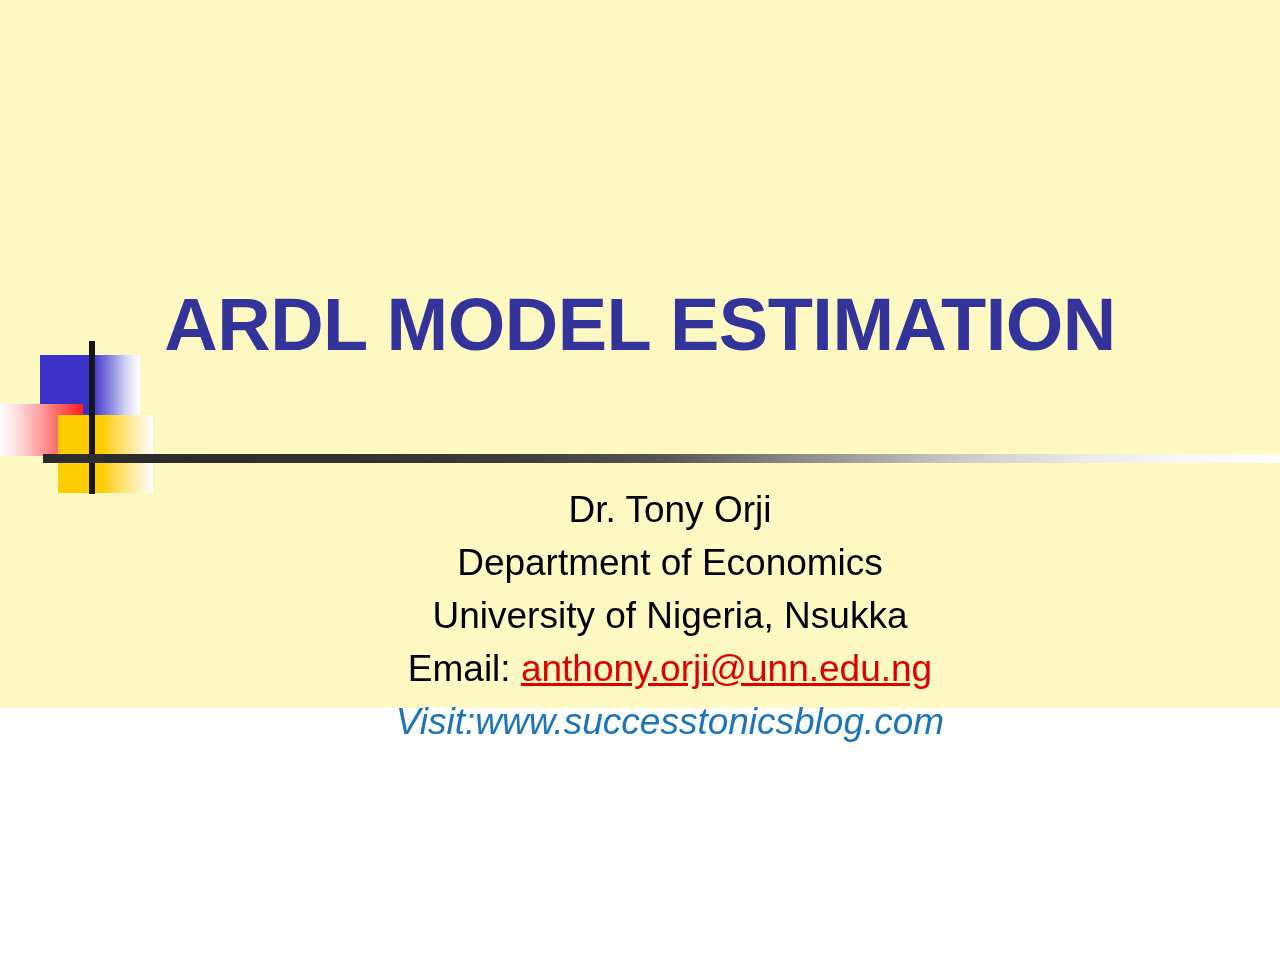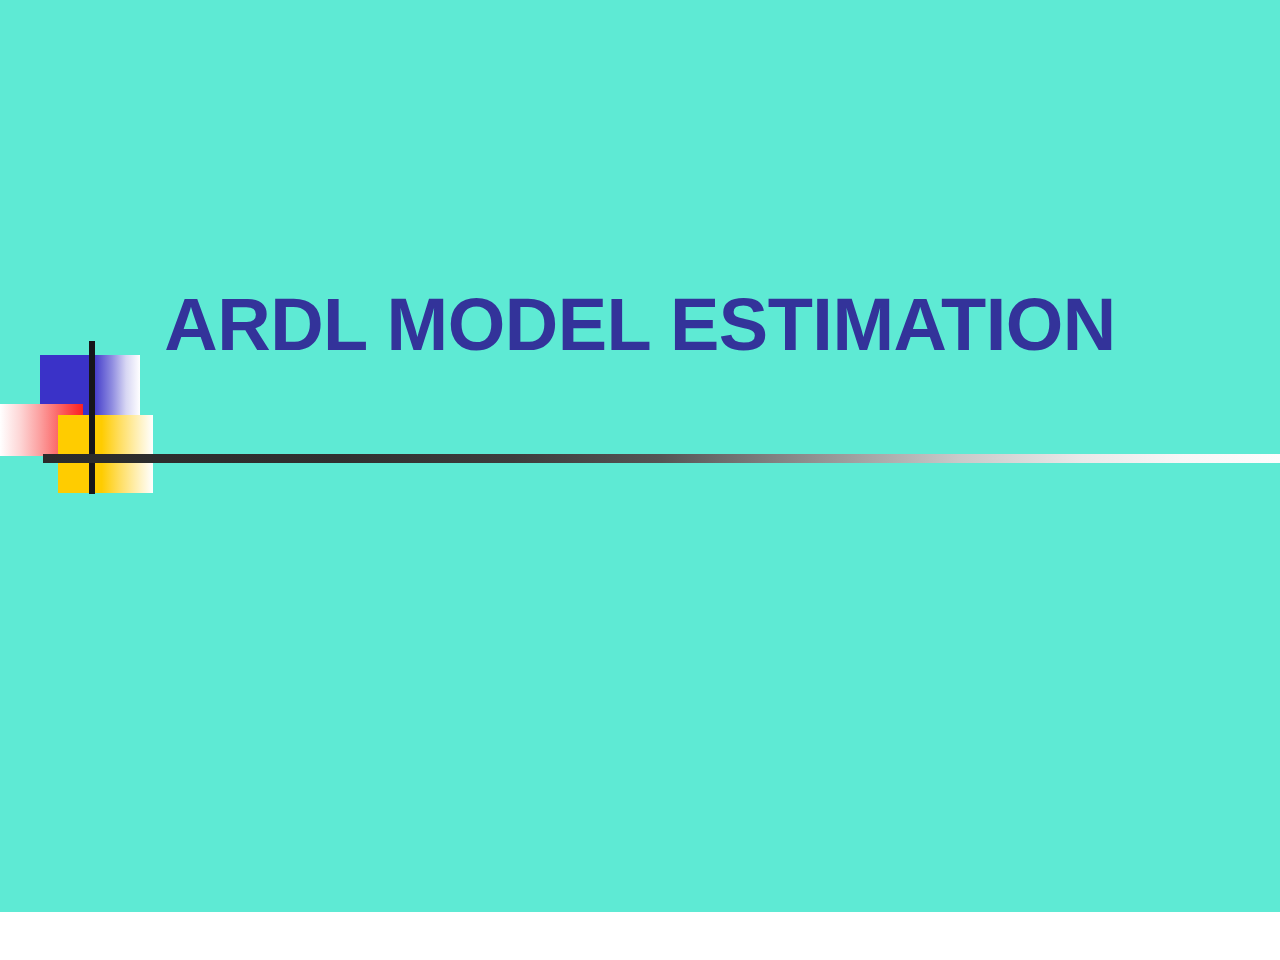--- a/index.html
+++ b/index.html
@@ -12,22 +12,22 @@
     width: 1280px;
     height: 960px;
     overflow: hidden;
     font-family: "Liberation Sans", sans-serif;
     -webkit-font-smoothing: antialiased;
   }
 
   #slide {
     position: relative;
     width: 1280px;
-    height: 912px;
-    background: #5eead4;
+    height: 708px;
+    background: #fef9c3;
     text-decoration: underline;
   }
 
   
   #slide-title {
     position: absolute;
     left: 60px;
     top: 232px;
     width: 1160px;
     text-align: center;
@@ -136,14 +136,21 @@
 
   <div id="decor">
     <div class="decor-blue"></div>
     <div class="decor-red"></div>
     <div class="decor-yellow"></div>
     <div class="decor-vbar"></div>
   </div>
 
   <div id="decor-hbar"></div>
 
+  <div id="subtitle-block">
+    <div class="line">Dr. Tony Orji</div>
+    <div class="line">Department of Economics</div>
+    <div class="line">University of Nigeria, Nsukka</div>
+    <div class="line"><span>Email: </span><a class="mail-link" href="#">anthony.orji@unn.edu.ng</a></div>
+    <div class="line" id="line-site"><span class="site-link">Visit:www.successtonicsblog.com</span></div>
+  </div>
 
 </div>
 
 </body></html>

